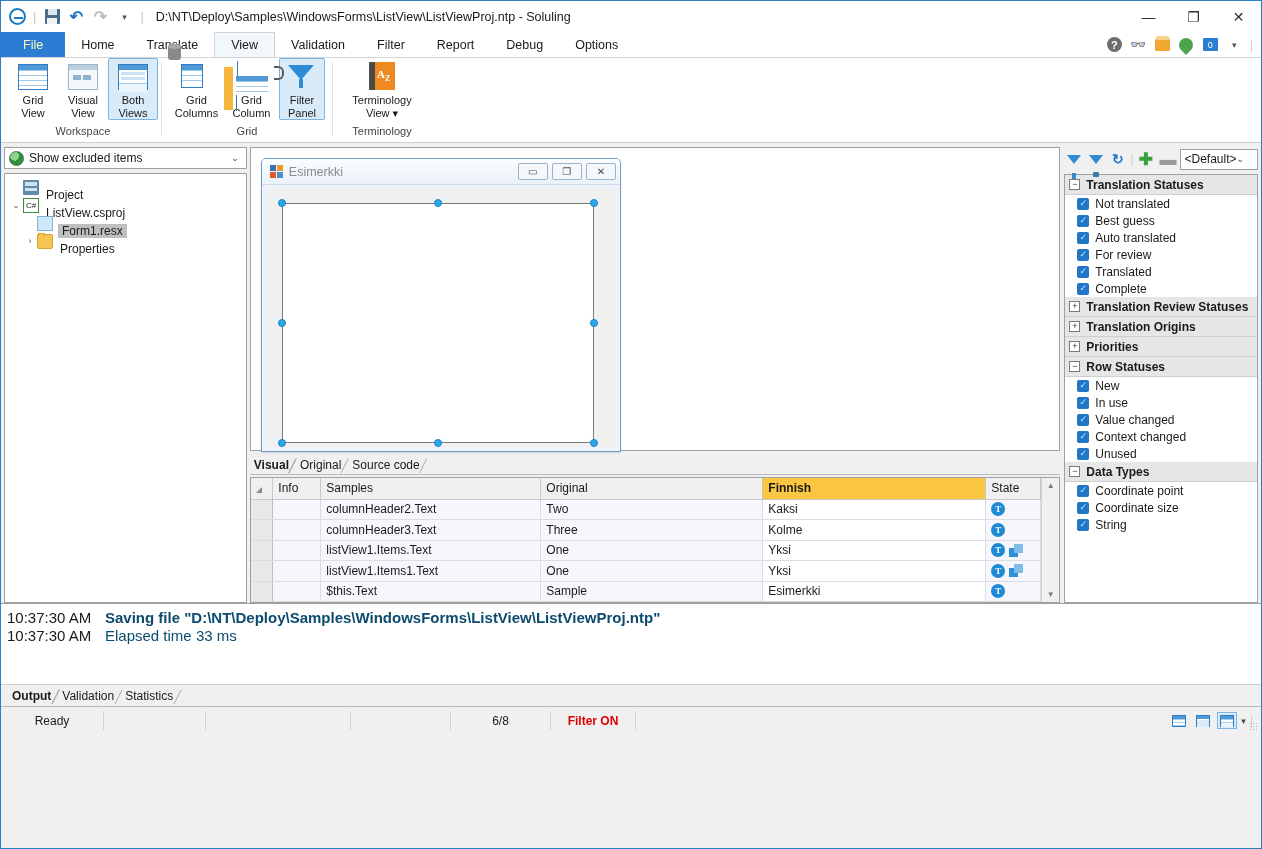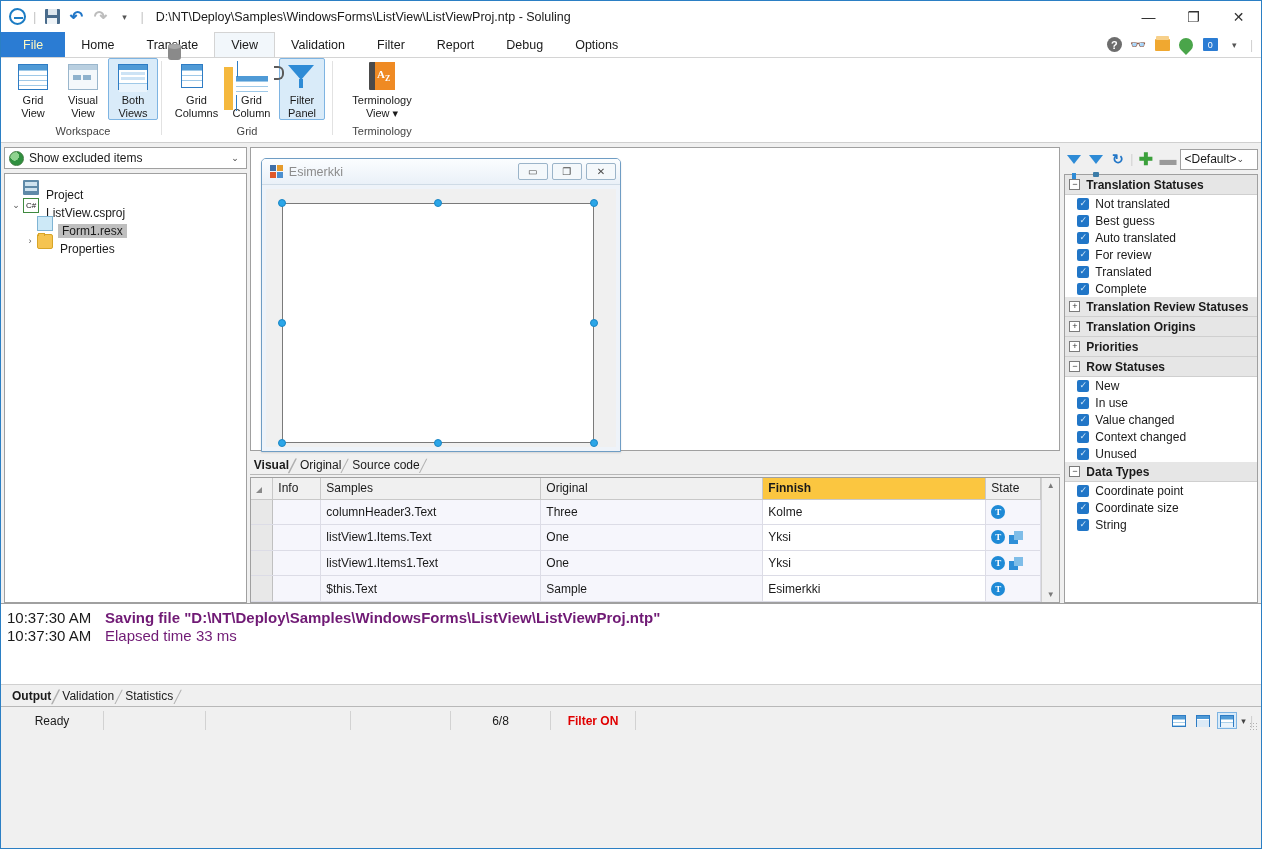--- a/index.html
+++ b/index.html
@@ -224,21 +224,21 @@
   .opt{display:flex;align-items:center;height:17px;padding-left:12px;box-sizing:border-box;}
   .cbx{width:12px;height:12px;background:#2176c7;border-radius:2px;margin-right:6px;
        display:flex;align-items:center;justify-content:center;color:#cfe6f8;font-size:9px;line-height:1;}
   .opt .ot{font-size:12px;}
 
   
   .outpane{height:82px;background:#fff;border-top:1px solid #a0a0a0;
            border-bottom:1px solid #d0d0d0;padding:4px 0 0 6px;box-sizing:border-box;}
   .oline{display:flex;font-size:15px;height:18px;align-items:center;}
   .oline .ot{width:98px;color:#1a1a1a;}
-  .oline .om{color:#701a75;}
+  .oline .om{color:#0c4a6e;}
   .oline .om.b{font-weight:bold;}
   .bottabs{height:22px;background:#f0f0f0;display:flex;align-items:flex-end;
            border-bottom:1px solid #b8b8b8;padding-left:8px;box-sizing:border-box;}
   .btab{font-size:12px;padding:0 8px 3px 3px;position:relative;}
   .btab.active{font-weight:bold;}
   .btab .slash{position:absolute;right:0;bottom:2px;color:#b0b0b0;}
 
   
   .statusbar{height:27px;background:#f0f0f0;display:flex;align-items:center;
              font-size:12px;position:relative;}
@@ -497,20 +497,32 @@
             <tr>
               <th style="padding:0"><span style="display:inline-block;width:0;height:0;border-left:6px solid transparent;border-bottom:6px solid #8a8a8a;margin:6px 0 0 5px"></span></th>
               <th>Info</th>
               <th>Samples</th>
               <th>Original</th>
               <th class="finnish">Finnish</th>
               <th>State</th>
             </tr>
           </thead>
           <tbody>
+            <tr>
+              <td class="rowhdr"></td>
+              <td></td>
+              <td>columnHeader2.Text</td>
+              <td>Two</td>
+              <td class="white">Kaksi</td>
+              <td>
+                  <span class="stateicons">
+                    <span class="sic t">T</span>
+                  </span>
+                </td>
+            </tr>
             <tr>
               <td class="rowhdr"></td>
               <td></td>
               <td>columnHeader3.Text</td>
               <td>Three</td>
               <td class="white">Kolme</td>
               <td>
                   <span class="stateicons">
                     <span class="sic t">T</span>
                   </span>

